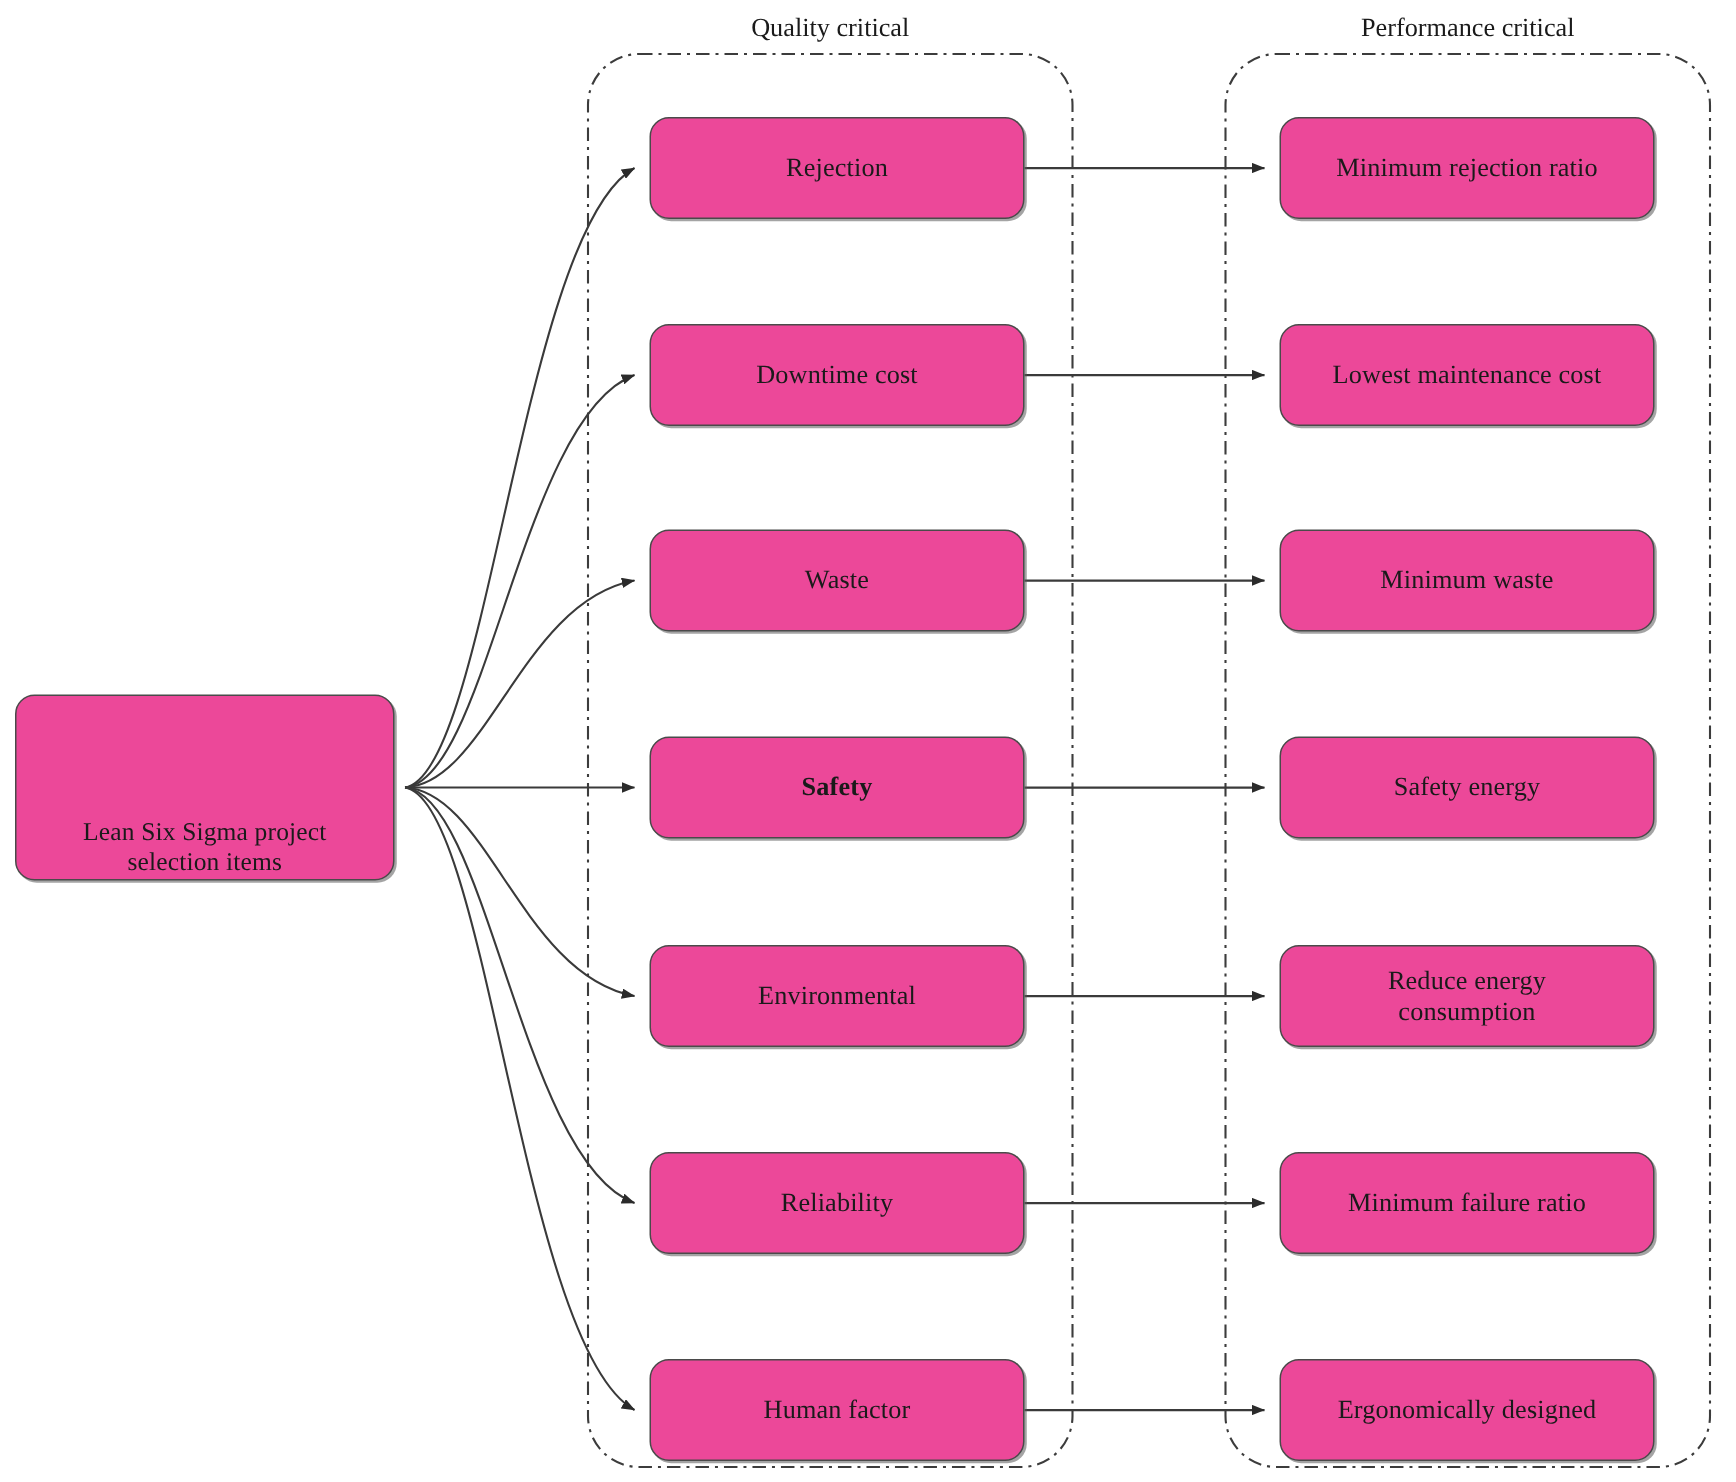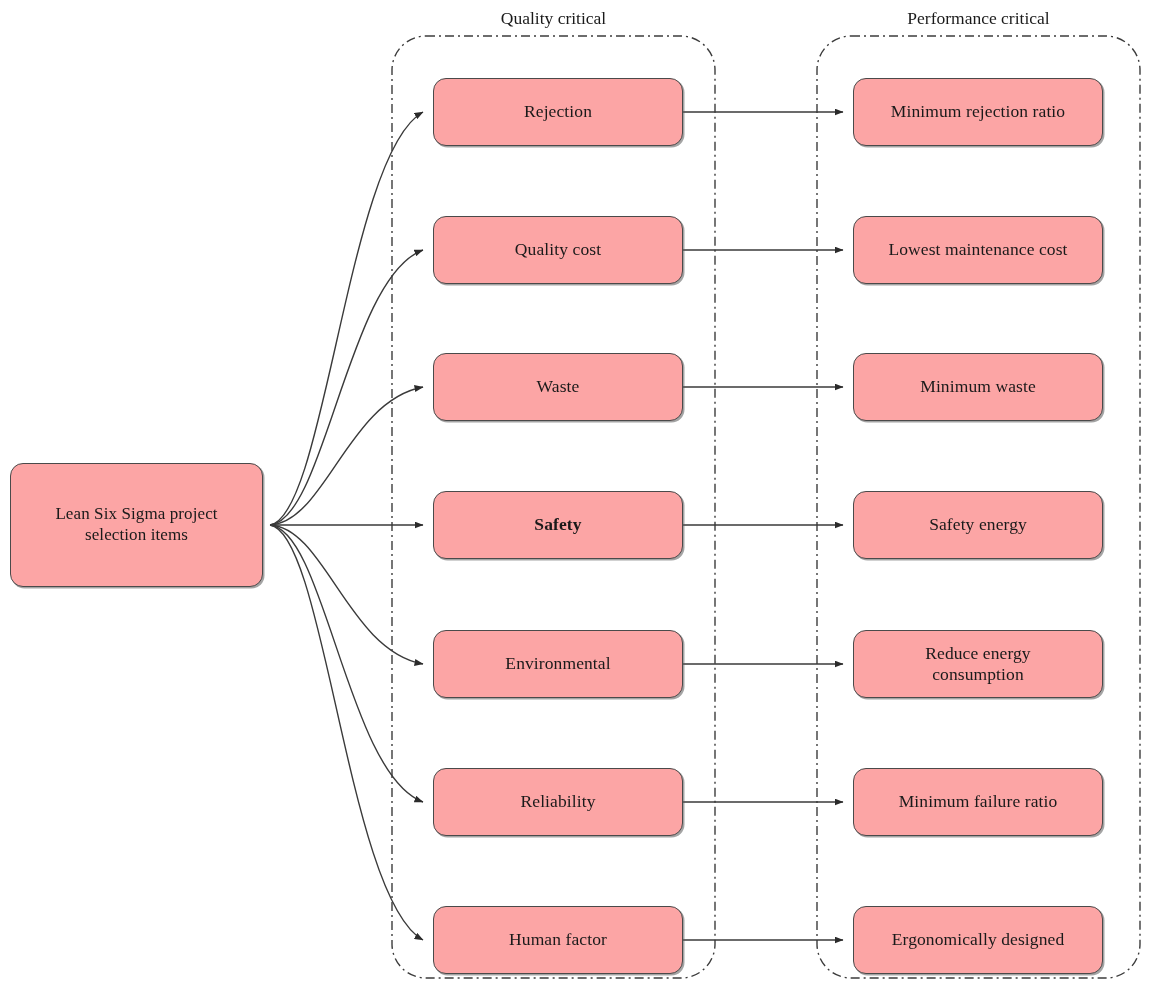--- a/index.html
+++ b/index.html
@@ -24,34 +24,35 @@
     top: 0;
     width: 1157px;
     height: 988px;
     pointer-events: none;
   }
   .node-box {
     position: absolute;
     box-sizing: border-box;
     border: 1.4px solid #4a4a4a;
     border-radius: 13px;
-    background: #fca5a5;
+    background: #ec4899;
     display: flex;
     align-items: center;
     justify-content: center;
     text-align: center;
     color: #1a1a1a;
     font-size: 17.5px;
     line-height: 1.22;
     letter-spacing: 0.1px;
     box-shadow: 1.5px 1.5px 0 0 rgba(90,90,90,0.55);
   }
   .node-box.root {
     font-size: 17px;
     padding: 0 10px;
+    align-items: flex-end;
   }
   .group-frame {
     position: absolute;
     box-sizing: border-box;
     border: 1.5px dashed #3c3c3c;
     border-radius: 34px;
     background: transparent;
   }
   .group-label {
     position: absolute;
@@ -104,21 +105,21 @@
 
   <div class="node-box root" id="rootbox" style="left: 10px; top: 463px; width: 253px; height: 124px;">
     <span class="node-label">Lean Six Sigma project
 selection items</span>
   </div>
 
   <div class="node-box" id="qbox0" style="left: 433px; top: 78px; width: 250px; height: 68px;">
     <span class="node-label">Rejection</span>
   </div>
   <div class="node-box" id="qbox1" style="left: 433px; top: 216px; width: 250px; height: 68px;">
-    <span class="node-label">Quality cost</span>
+    <span class="node-label">Downtime cost</span>
   </div>
   <div class="node-box" id="qbox2" style="left: 433px; top: 353px; width: 250px; height: 68px; justify-content: center;">
     <span class="node-label">Waste</span>
   </div>
   <div class="node-box" id="qbox3" style="left: 433px; top: 491px; width: 250px; height: 68px; font-weight: bold;">
     <span class="node-label">Safety</span>
   </div>
   <div class="node-box" id="qbox4" style="left: 433px; top: 630px; width: 250px; height: 68px;">
     <span class="node-label">Environmental</span>
   </div>

